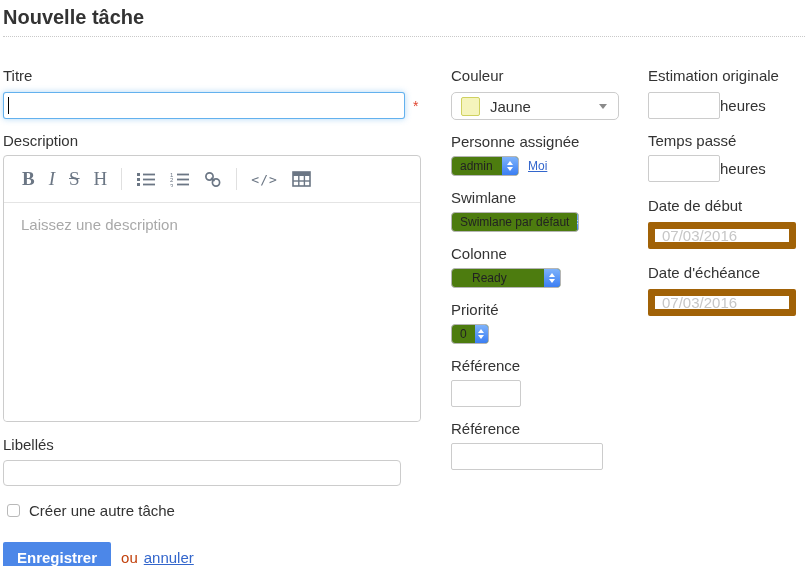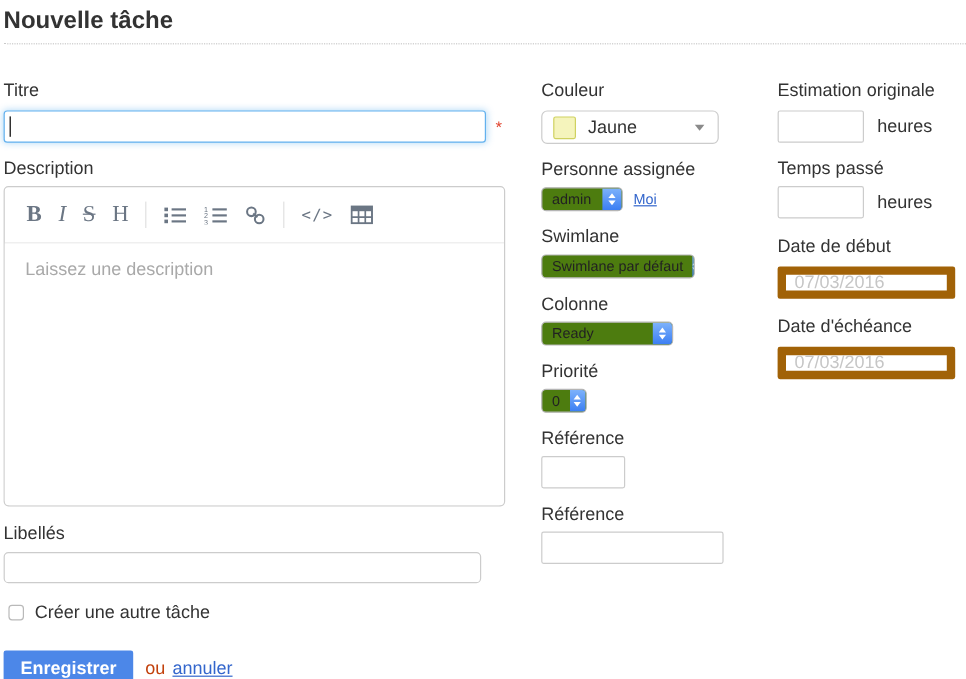--- a/index.html
+++ b/index.html
@@ -80,21 +80,21 @@
     background: #4c87e8; color: #fff; font-weight: bold; font-size: 15px;
     border: none; border-radius: 2px; padding: 7px 14px;
     font-family: inherit; cursor: pointer;
   }
   .or-text { margin: 0 6px 0 10px; color: #c2410c; }
   a.link { color: #3366cc; text-decoration: underline; cursor: pointer; font-size: 15px; }
 
   
   .lbl-mid { margin: 13px 0 6px; }
   .color-dd {
-    width: 148px; height: 28px;
+    width: 168px; height: 28px;
     border: 1px solid #ccc; border-radius: 5px; background: #fff;
     display: flex; align-items: center; padding: 0 9px; cursor: pointer;
   }
   .swatch { width: 19px; height: 19px; border-radius: 2px; border: 1px solid #cfd160; margin-right: 10px; }
   .color-text { font-size: 15px; color: #333; flex: 1; }
   .caret-down {
     width: 0; height: 0;
     border-left: 4px solid transparent; border-right: 4px solid transparent;
     border-top: 5px solid #8a8a8a; margin-right: 2px;
   }
@@ -105,29 +105,29 @@
     font-size: 12px; color: #222; cursor: pointer; overflow: hidden;
   }
   .ms-text { padding: 0 8px; display: flex; align-items: center; flex: 1; white-space: nowrap; }
   .ms-cap {
     width: 16px; background: linear-gradient(#7db2fb, #3b7ef3);
     display: flex; flex-direction: column; align-items: center; justify-content: center; gap: 2px;
   }
   .tri-up   { width:0; height:0; border-left:3px solid transparent; border-right:3px solid transparent; border-bottom:4px solid #fff; }
   .tri-down { width:0; height:0; border-left:3px solid transparent; border-right:3px solid transparent; border-top:4px solid #fff; }
   .w-admin { width: 68px; }  .w-swim { width: 128px; }
-  .w-col   { width: 110px; } .w-prio { width: 38px; }
+  .w-col   { width: 110px; padding-left: 12px; } .w-prio { width: 38px; }
   .input-sm {
     height: 27px; border: 1px solid #ccc; border-radius: 2px;
     outline: none; padding: 0 6px; font-size: 14px; font-family: inherit;
   }
   .w-cplx { width: 70px; } .w-ref { width: 152px; }
 
   
-  .hours-row { display: flex; align-items: center; gap: 11px; }
+  .hours-row { display: flex; align-items: center; }
   .w-hours { width: 72px; }
   .unit { font-size: 15px; color: #333; }
   .date-input {
     width: 148px; height: 27px; border: 7px solid #a16207; border-radius: 2px;
     outline: none; padding: 0 7px; font-size: 15px; font-family: inherit;
   }
   .date-input::placeholder { color: #c6c6c6; }
   .lbl-date { margin: 15px 0 8px; }
 </style>
 </head>

